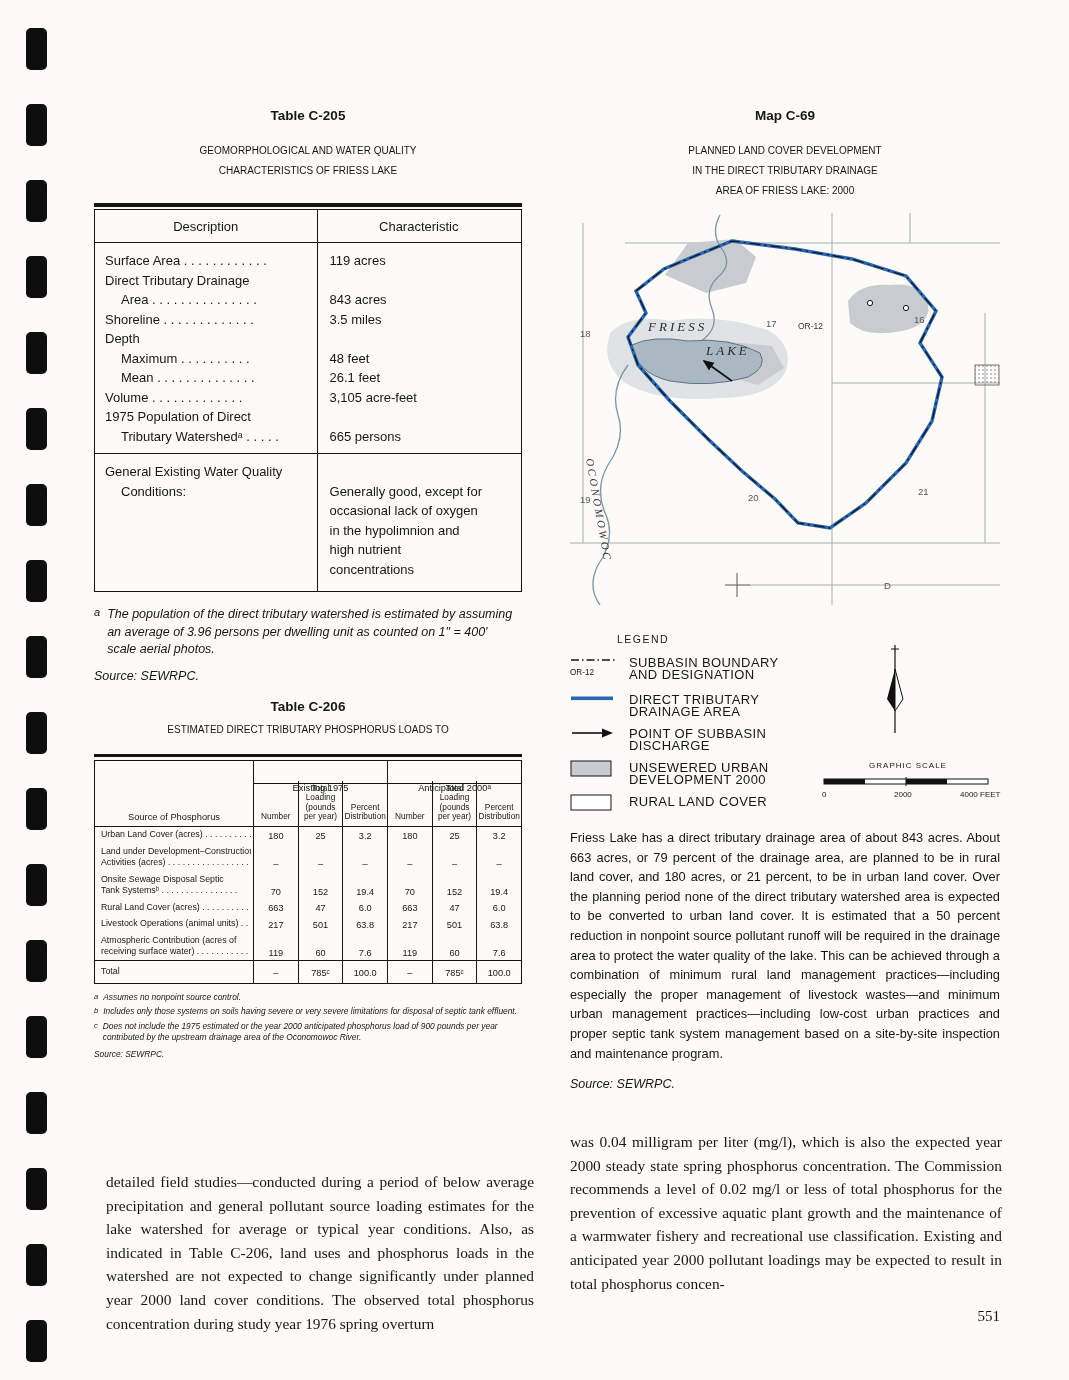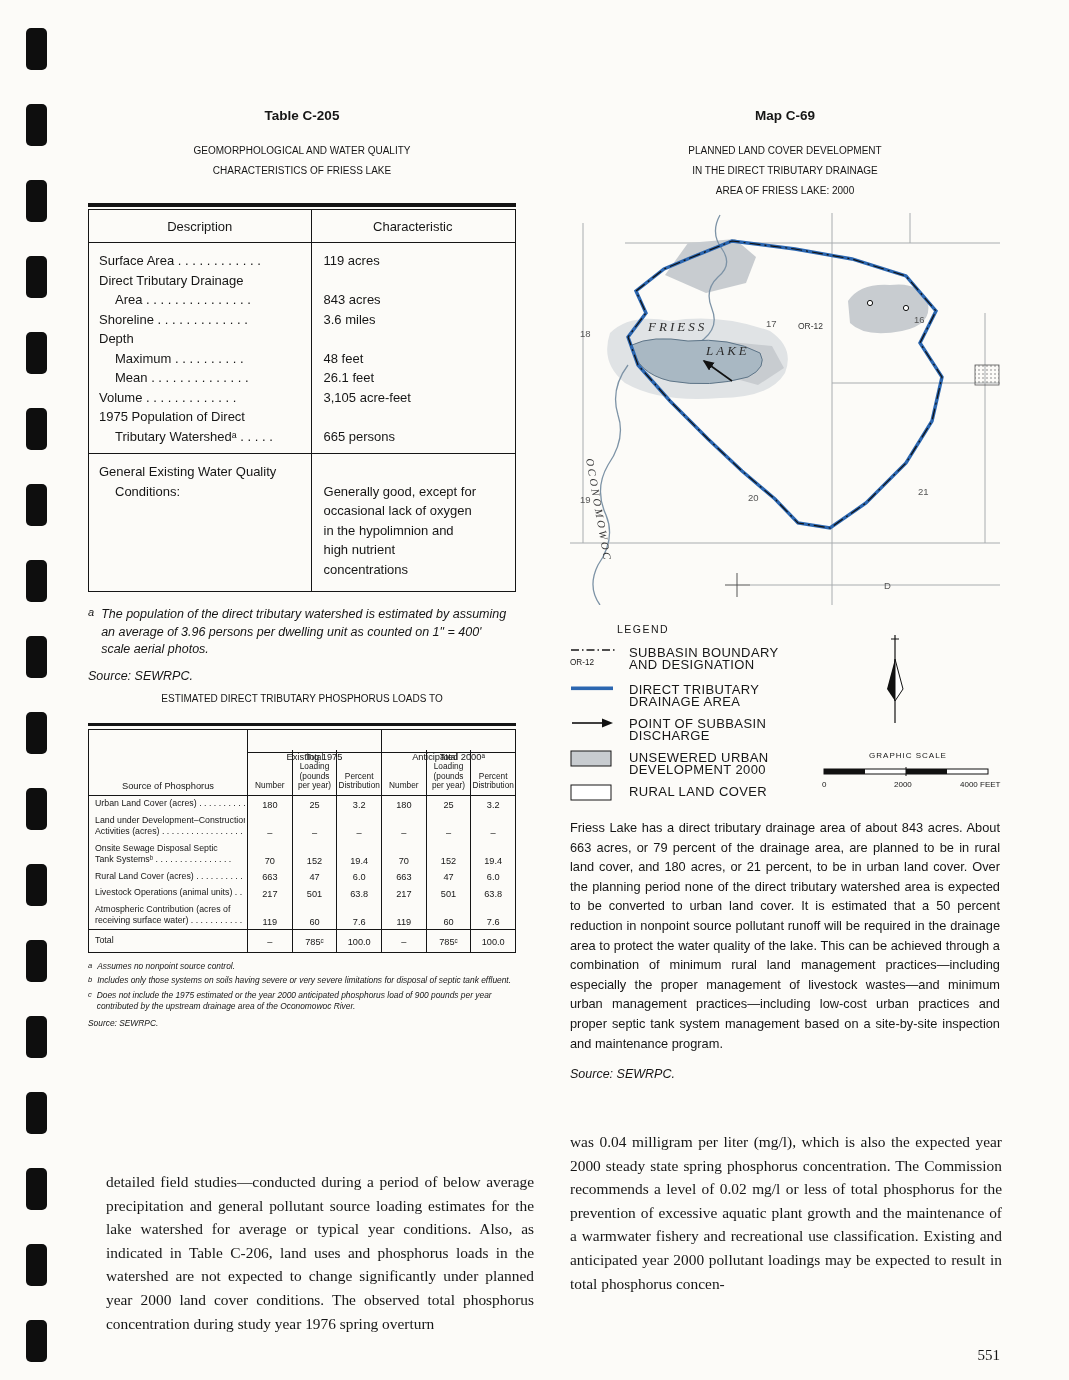--- a/index.html
+++ b/index.html
@@ -1,19 +1,19 @@
 <!DOCTYPE html>
 <html><head>
 <meta charset="utf-8">
 <style>
   html,body{margin:0;padding:0;}
   body{width:1069px;height:1380px;background:#fcfbf8;font-family:"Liberation Sans",sans-serif;color:#161616;position:relative;overflow:hidden;}
   .page{position:absolute;inset:0;}
   .bind-mark{position:absolute;left:26px;width:21px;height:42px;background:#0e0e0e;border-radius:5px;}
-  .col-left{position:absolute;left:88px;top:108px;width:428px;}
+  .col-left{position:absolute;left:94px;top:108px;width:428px;}
   .col-right{position:absolute;left:570px;top:108px;width:430px;}
   .sec-label{font-weight:bold;font-size:13.5px;text-align:center;}
   .sec-title{font-weight:normal;font-size:10px;text-align:center;line-height:20px;}
   .mt6{margin-top:6px;}.mt8{margin-top:8px;}.mt10{margin-top:10px;}.mt14{margin-top:14px;}
   .mt16{margin-top:16px;}.mt18{margin-top:18px;}.mt22{margin-top:22px;}
   .rule-heavy{height:3.5px;background:#141414;margin-bottom:2.5px;}
   
   .t205{border:1px solid #161616;position:relative;font-size:13px;}
   .t205::after{content:"";position:absolute;top:0;bottom:0;left:52%;width:1px;background:#161616;}
   .t205-hdr{display:grid;grid-template-columns:52% 48%;border-bottom:1px solid #161616;}
@@ -43,38 +43,38 @@
   .t206-total{border-top:1px solid #161616;padding-top:5px;padding-bottom:5px;}
   .fn-sm{display:flex;gap:5px;font-style:italic;font-size:8.4px;line-height:11px;margin-bottom:3.5px;}
   .fn-marker-sm{font-size:7.5px;transform:translateY(-1px);}
   .source-sm{font-style:italic;font-size:8.4px;}
   
   .map-box{margin-top:12px;}
   .mt-lake{font-family:"Liberation Serif",serif;font-style:italic;font-size:13px;letter-spacing:3px;fill:#2a2a2a;}
   .mt-num{font-family:"Liberation Sans",sans-serif;font-size:9.5px;fill:#555;}
   .mt-or{font-family:"Liberation Sans",sans-serif;font-size:8.5px;fill:#333;}
   .mt-river{font-family:"Liberation Serif",serif;font-style:italic;font-size:11px;letter-spacing:2.5px;fill:#3a3a3a;}
-  .legend-block{position:relative;margin-top:14px;min-height:178px;}
+  .legend-block{position:relative;margin-top:24px;min-height:178px;}
   .legend-title{margin-left:47px;font-size:10.5px;letter-spacing:1.5px;}
   .legend-items{margin-top:10px;}
   .legend-item{display:flex;gap:9px;margin-bottom:9px;align-items:flex-start;}
   .legend-sym{width:50px;flex:none;}
   .legend-lab{font-size:13px;letter-spacing:0.4px;line-height:11.5px;padding-top:2px;}
   .north{position:absolute;left:312px;top:10px;}
   .scalebar{position:absolute;left:252px;top:128px;width:172px;}
   .scale-title{font-size:8px;letter-spacing:1px;text-align:center;margin-bottom:2px;}
   .scale-labels{position:relative;height:11px;font-size:8px;}
   .scale-labels span{position:absolute;top:0;}
   .sl0{left:0;}.sl1{left:72px;}.sl2{left:138px;white-space:nowrap;}
   .para{font-size:12.8px;line-height:19.6px;text-align:justify;margin-top:12px;}
   
   .body-left,.body-right{position:absolute;top:1130px;font-family:"Liberation Serif",serif;font-size:15.4px;line-height:23.6px;text-align:justify;}
   .body-left{left:106px;width:428px;margin-top:40px;}
   .body-right{left:570px;width:432px;}
-  .page-num{position:absolute;left:570px;top:1308px;width:430px;text-align:right;font-family:"Liberation Serif",serif;font-size:15px;margin-top:39px;}
+  .page-num{position:absolute;left:570px;top:1308px;width:430px;text-align:right;font-family:"Liberation Serif",serif;font-size:15px;}
 </style>
 </head>
 <body>
 
 <div class="page">
   <div id="binding-marks">
       <div class="bind-mark" style="top: 28px;"></div>
       <div class="bind-mark" style="top: 104px;"></div>
       <div class="bind-mark" style="top: 180px;"></div>
       <div class="bind-mark" style="top: 256px;"></div>
@@ -116,21 +116,21 @@
             <div class="t205-row">
               <div class="t205-c1">Direct Tributary Drainage</div>
               <div class="t205-c2"></div>
             </div>
             <div class="t205-row">
               <div class="t205-c1 ind1">Area . . . . . . . . . . . . . . .</div>
               <div class="t205-c2">843 acres</div>
             </div>
             <div class="t205-row">
               <div class="t205-c1">Shoreline  . . . . . . . . . . . . .</div>
-              <div class="t205-c2">3.6 miles</div>
+              <div class="t205-c2">3.5 miles</div>
             </div>
             <div class="t205-row">
               <div class="t205-c1">Depth</div>
               <div class="t205-c2"></div>
             </div>
             <div class="t205-row">
               <div class="t205-c1 ind1">Maximum  . . . . . . . . . .</div>
               <div class="t205-c2">48 feet</div>
             </div>
             <div class="t205-row">
@@ -165,20 +165,21 @@
         </div>
       </div>
     </div>
 
     <div class="footnote mt14">
       <span class="fn-marker">a</span>
       <span>The population of the direct tributary watershed is estimated by assuming an average of 3.96 persons per dwelling unit as counted on 1" = 400' scale aerial photos.</span>
     </div>
     <div class="source mt10">Source: SEWRPC.</div>
 
+    <div class="sec-label mt16">Table C-206</div>
     <div class="sec-title mt6">
       <div>ESTIMATED DIRECT TRIBUTARY PHOSPHORUS LOADS TO</div>
     </div>
 
     <div class="mt14">
       <div class="rule-heavy"></div>
       <div class="t206" id="t206-grid">
         <div class="t206-stub">Source of Phosphorus</div>
         <div class="t206-group g1 col-line">Existing 1975</div>
         <div class="t206-group g2 col-line">Anticipated 2000ᵃ</div>

